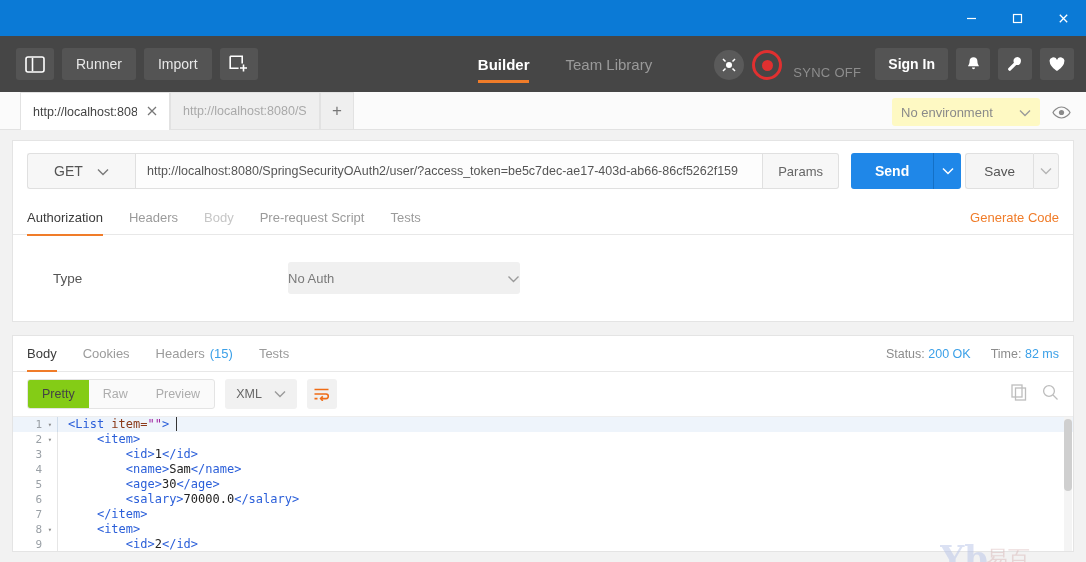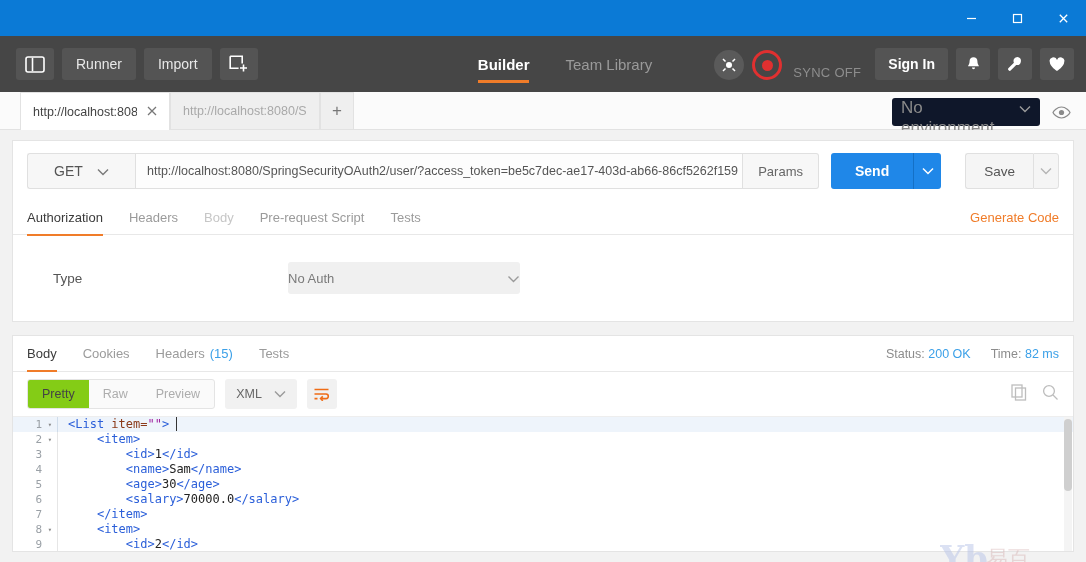--- a/index.html
+++ b/index.html
@@ -98,23 +98,23 @@
   .newtab {
     width: 34px; height: 37px; display: flex; align-items: center; justify-content: center;
     background: #efefef; border: 1px solid #e2e2e2; border-bottom: none;
     color: #777; font-size: 17px;
   }
   .env-area {
     margin-left: auto; display: flex; align-items: center; gap: 8px;
     padding-right: 12px; padding-bottom: 3px;
   }
   .env-select {
-    width: 148px; height: 28px; background: #0f172a; border-radius: 3px;
-    display: flex; align-items: flex-start; padding: 0 9px;
-    font-size: 17px; color: #8a8a8a;
+    width: 148px; height: 28px; background: #fef9c3; border-radius: 3px;
+    display: flex; align-items: center; padding: 0 9px;
+    font-size: 13px; color: #8a8a8a;
   }
   .env-select .chev { margin-left: auto; }
   .eye-btn { width: 26px; height: 26px; display:flex; align-items:center; justify-content:center; color:#8a8a8a; }
 
   
   .content {
     background: #f2f2f2; height: 468px; padding: 10px 12px 0 12px;
     position: relative;
   }
   .card { background: #fff; border: 1px solid #e4e4e4; }
@@ -140,21 +140,21 @@
   .send {
     background: #1f87e8; color: #fff; font-weight: bold; font-size: 14px;
     height: 36px; display: flex; align-items: center; padding: 0 24px;
     border-radius: 3px 0 0 3px;
   }
   .send-caret {
     background: #1f87e8; width: 28px; height: 36px; border-radius: 0 3px 3px 0;
     display: flex; align-items: center; justify-content: center;
     border-left: 1px solid #1470c6; color: #fff;
   }
-  .save-grp { display: flex; margin-left: 24px; align-items: flex-end; }
+  .save-grp { display: flex; margin-left: 4px; align-items: flex-end; }
   .save {
     background: #f5f5f5; border: 1px solid #e0e0e0; border-right: none;
     color: #555; font-size: 13.5px; height: 36px;
     display: flex; align-items: center; padding: 0 18px; border-radius: 3px 0 0 3px;
   }
   .save-caret {
     background: #f5f5f5; border: 1px solid #e0e0e0; width: 26px; height: 36px;
     border-radius: 0 3px 3px 0; display:flex; align-items:center; justify-content:center;
     color: #aaa;
   }

